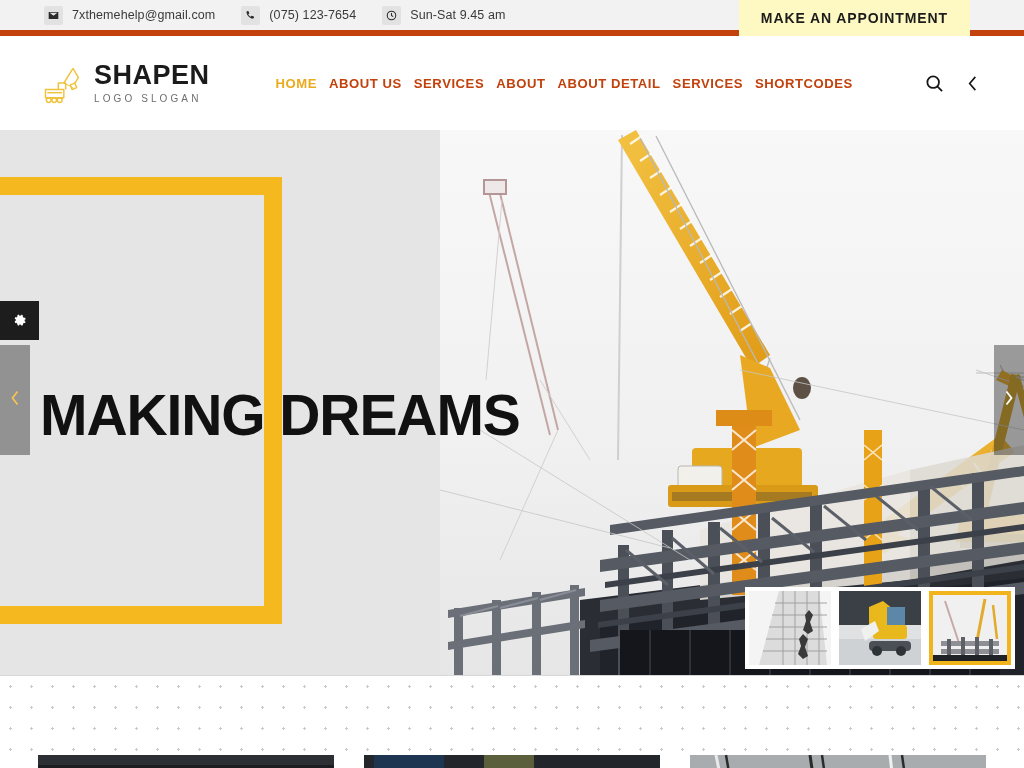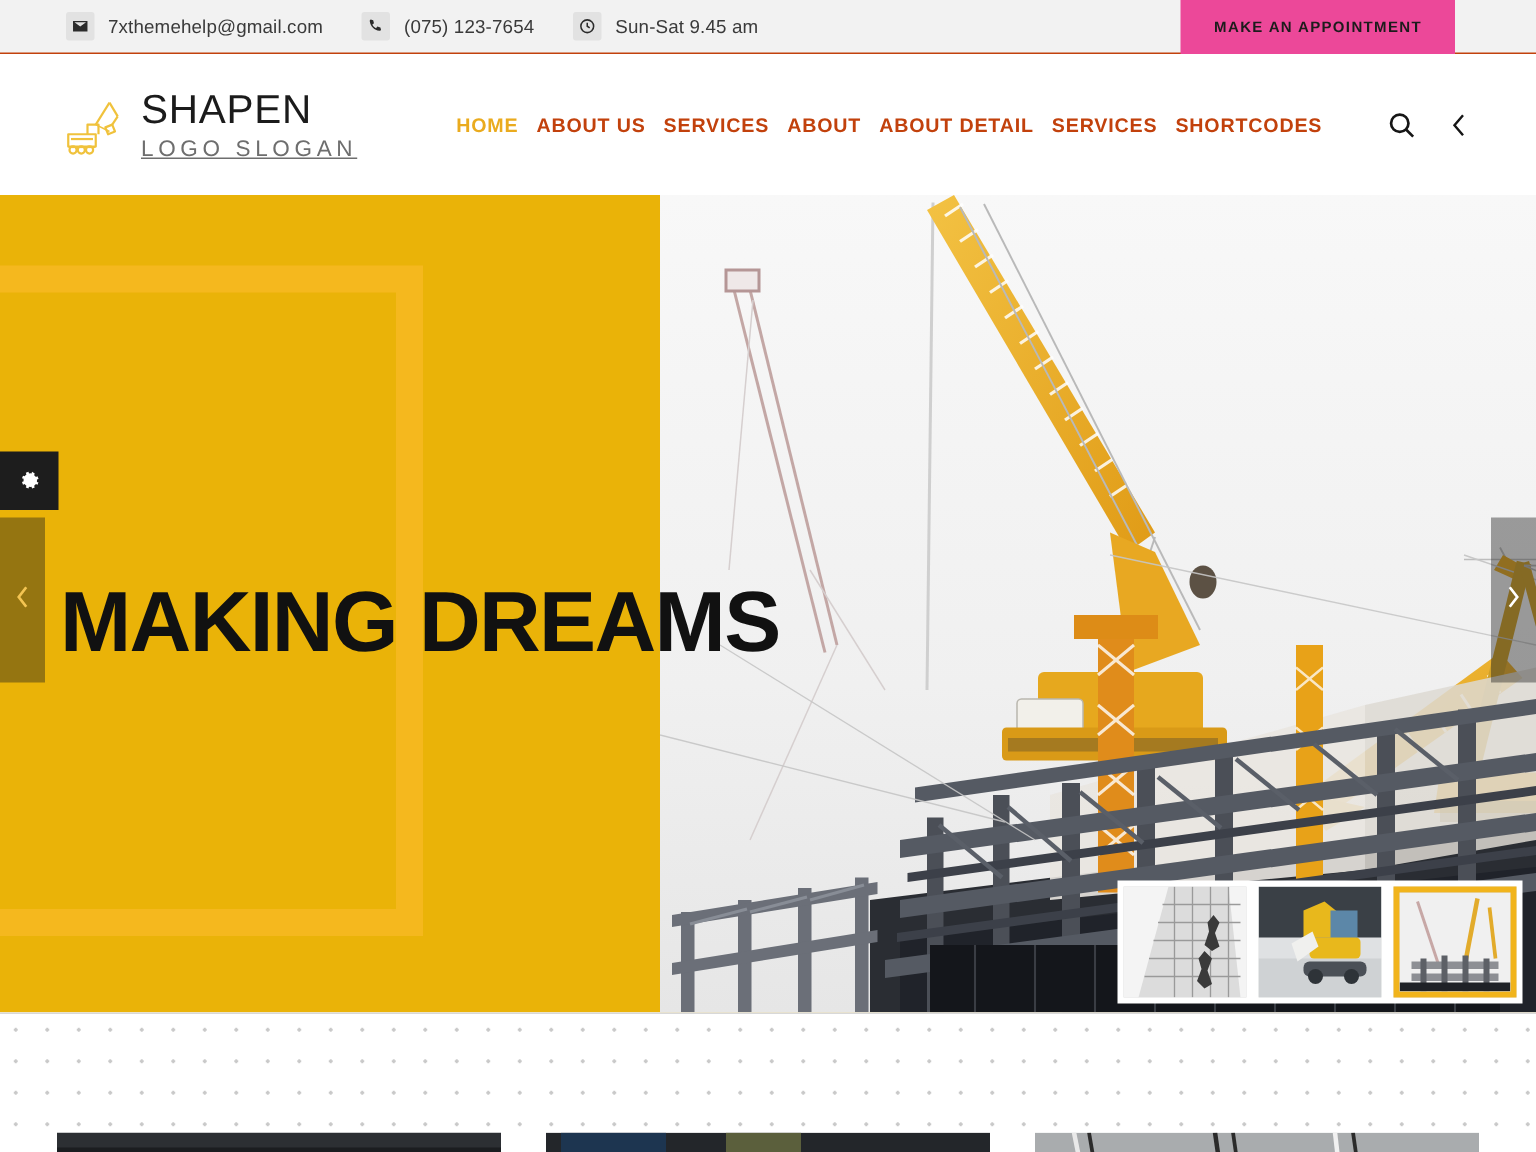--- a/index.html
+++ b/index.html
@@ -10,21 +10,21 @@
     font-family: "Liberation Sans", sans-serif;
   }
 
   
   .topbar {
     position: relative;
     height: 36px;
     background: #f2f2f2;
     display: flex;
     align-items: center;
-    border-bottom: 1px solid #c2410c;
+    border-bottom: 6px solid #c2410c;
   }
   .topbar-left {
     display: flex;
     align-items: center;
     padding-left: 44px;
     gap: 26px;
     height: 100%;
   }
   .contact-item {
     display: flex;
@@ -42,23 +42,23 @@
     align-items: center;
     justify-content: center;
     color: #2b2b2b;
     flex: none;
   }
   .ico-badge svg { display: block; }
   .appt-btn {
     position: absolute;
     right: 54px; top: 0;
     height: 36px;
-    background: #ec4899;
+    background: #fef9c3;
     color: #1c1c1c;
-    font-size: 10px;
+    font-size: 14px;
     font-weight: bold;
     letter-spacing: 0.9px;
     display: flex;
     align-items: center;
     padding: 0 22px;
     cursor: pointer;
     border: none;
     font-family: "Liberation Sans", sans-serif;
   }
 
@@ -73,31 +73,30 @@
   }
   .logo {
     display: flex;
     align-items: center;
     gap: 10px;
   }
   .logo-mark { width: 44px; height: 42px; flex: none; }
   .logo-text { line-height: 1; }
   .logo-title {
     font-size: 27px;
-    font-weight: normal;
+    font-weight: bold;
     color: #1b1b1b;
     letter-spacing: 0.5px;
     line-height: 1;
   }
   .logo-slogan {
-    font-size: 15px;
+    font-size: 10px;
     color: #6e6e6e;
     letter-spacing: 3.1px;
     margin-top: 5px;
-    text-decoration: underline;
   }
   .nav {
     display: flex;
     align-items: center;
     gap: 12px;
     margin-left: 66px;
   }
   .nav-item {
     font-size: 13.1px;
     font-weight: bold;
@@ -112,21 +111,21 @@
     display: flex;
     align-items: center;
     gap: 21px;
   }
   .tool-icon { cursor: pointer; color: #161616; display: flex; }
 
   
   .hero {
     position: relative;
     height: 545px;
-    background: #eab308;
+    background: #e5e5e5;
     overflow: hidden;
   }
   .hero-photo {
     position: absolute;
     left: 440px; top: 0;
     width: 584px; height: 545px;
     overflow: hidden;
   }
   .hero-frame {
     position: absolute;

